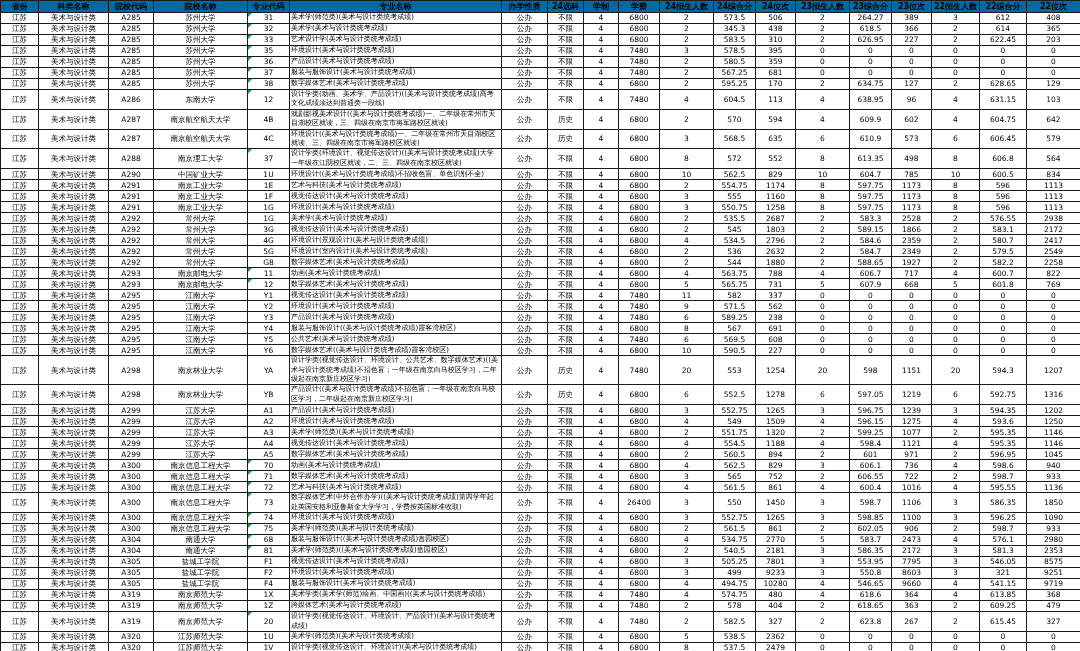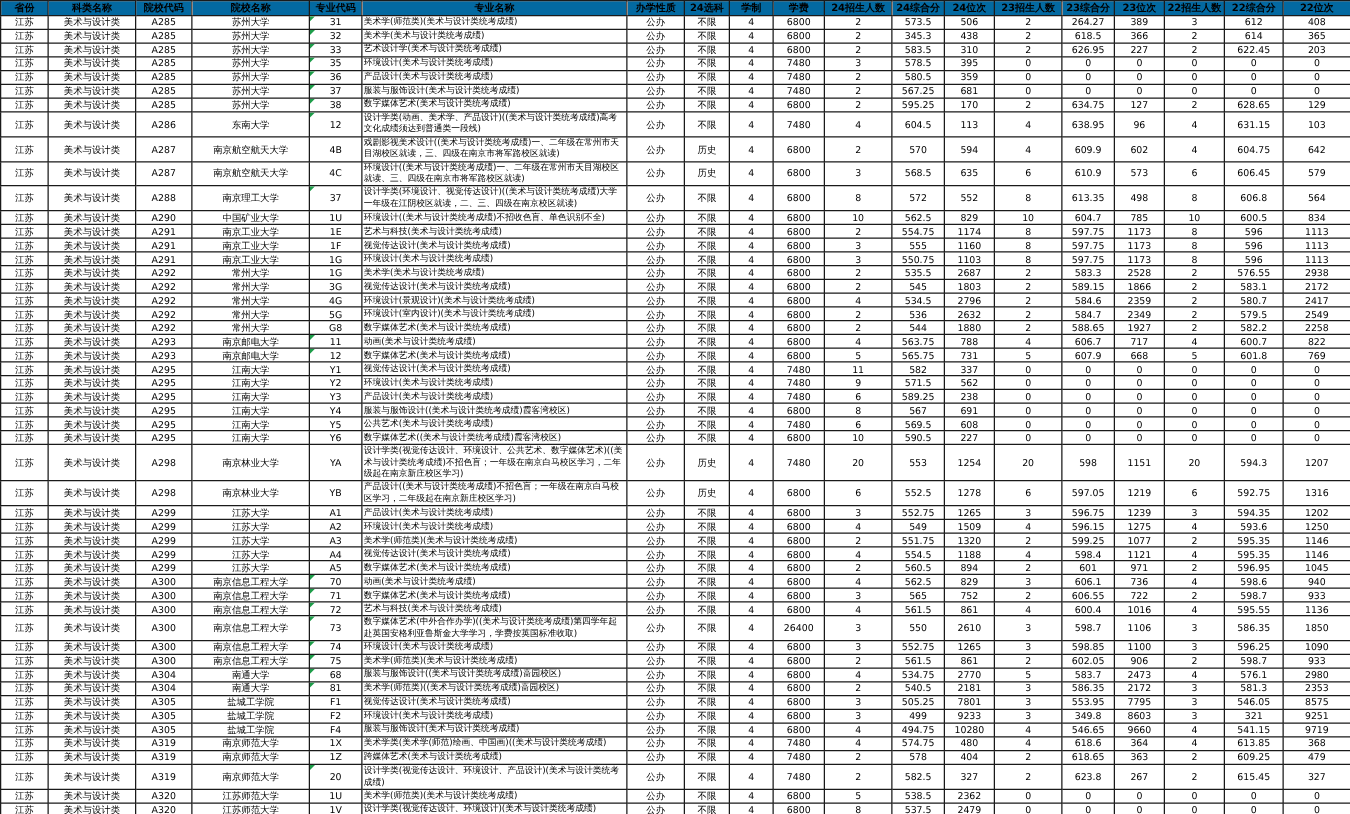--- a/index.html
+++ b/index.html
@@ -364,21 +364,21 @@
           <td>A291</td>
           <td>南京工业大学</td>
           <td class="codecell">1G</td>
           <td class="name">环境设计(美术与设计类统考成绩)</td>
           <td>公办</td>
           <td>不限</td>
           <td>4</td>
           <td>6800</td>
           <td>3</td>
           <td>550.75</td>
-          <td>1103</td>
+          <td>1258</td>
           <td>8</td>
           <td>597.75</td>
           <td>1173</td>
           <td>8</td>
           <td>596</td>
           <td>1113</td>
         </tr>
         <tr>
           <td>江苏</td>
           <td>美术与设计类</td>
@@ -868,21 +868,21 @@
           <td>A300</td>
           <td>南京信息工程大学</td>
           <td class="codecell tri">73</td>
           <td class="name">数字媒体艺术(中外合作办学)((美术与设计类统考成绩)第四学年起赴英国安格利亚鲁斯金大学学习，学费按英国标准收取)</td>
           <td>公办</td>
           <td>不限</td>
           <td>4</td>
           <td>26400</td>
           <td>3</td>
           <td>550</td>
-          <td>2610</td>
+          <td>1450</td>
           <td>3</td>
           <td>598.7</td>
           <td>1106</td>
           <td>3</td>
           <td>586.35</td>
           <td>1850</td>
         </tr>
         <tr>
           <td>江苏</td>
           <td>美术与设计类</td>
@@ -996,21 +996,21 @@
           <td class="codecell">F2</td>
           <td class="name">环境设计(美术与设计类统考成绩)</td>
           <td>公办</td>
           <td>不限</td>
           <td>4</td>
           <td>6800</td>
           <td>3</td>
           <td>499</td>
           <td>9233</td>
           <td>3</td>
-          <td>349.8</td>
+          <td>550.8</td>
           <td>8603</td>
           <td>3</td>
           <td>321</td>
           <td>9251</td>
         </tr>
         <tr>
           <td>江苏</td>
           <td>美术与设计类</td>
           <td>A305</td>
           <td>盐城工学院</td>

